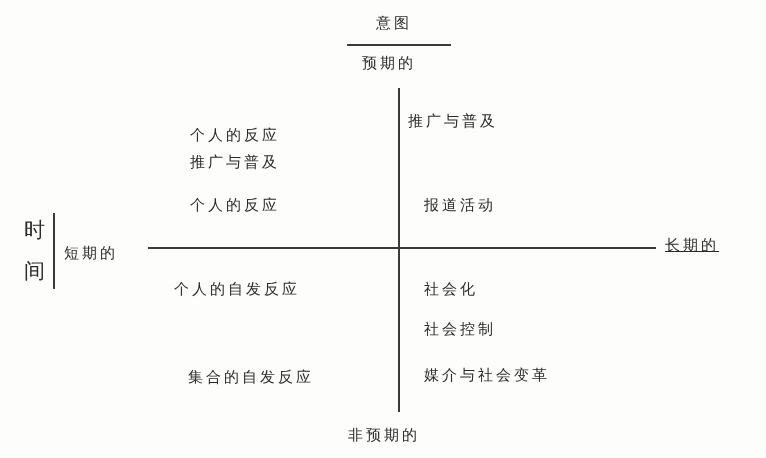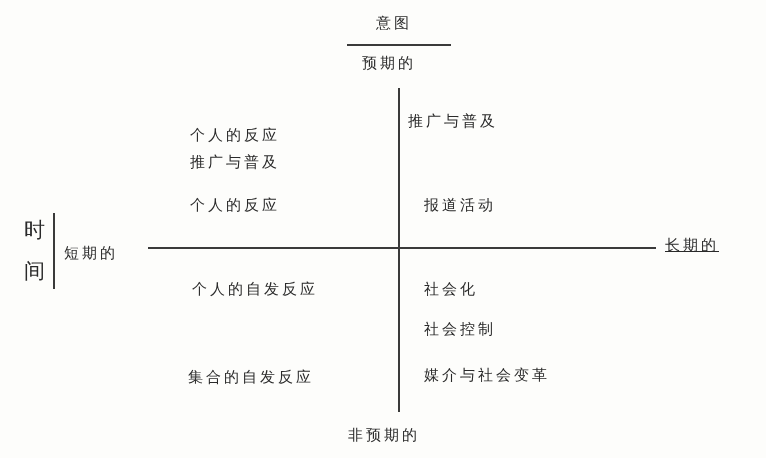--- a/index.html
+++ b/index.html
@@ -31,20 +31,20 @@
 
 <div class="t" style="left:665px; top:238px;text-decoration:underline;">长期的</div>
 
 <div class="t" style="left:190px; top:128px;">个人的反应</div>
 <div class="t" style="left:190px; top:155px;">推广与普及</div>
 <div class="t" style="left:190px; top:198px;">个人的反应</div>
 
 <div class="t" style="left:408px; top:114px;">推广与普及</div>
 <div class="t" style="left:424px; top:198px;">报道活动</div>
 
-<div class="t" style="left:192px; top:282px;">个人的自发反应</div>
+<div class="t" style="left:174px; top:282px;">个人的自发反应</div>
 <div class="t" style="left:188px; top:370px;">集合的自发反应</div>
 
 <div class="t" style="left:424px; top:282px;">社会化</div>
 <div class="t" style="left:424px; top:322px;">社会控制</div>
 <div class="t" style="left:424px; top:368px;">媒介与社会变革</div>
 
 <div class="t" style="left:348px; top:428px;">非预期的</div>
 
 </body></html>

